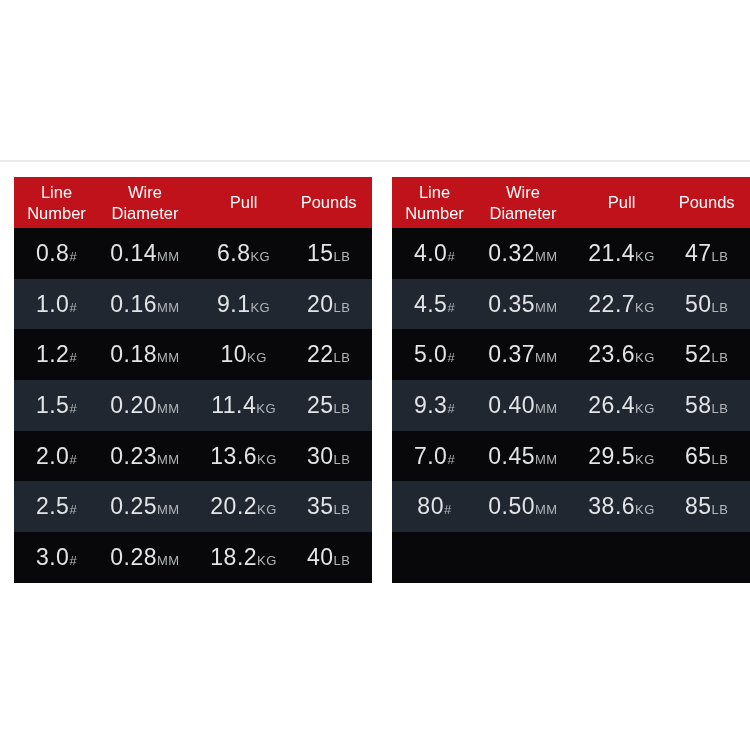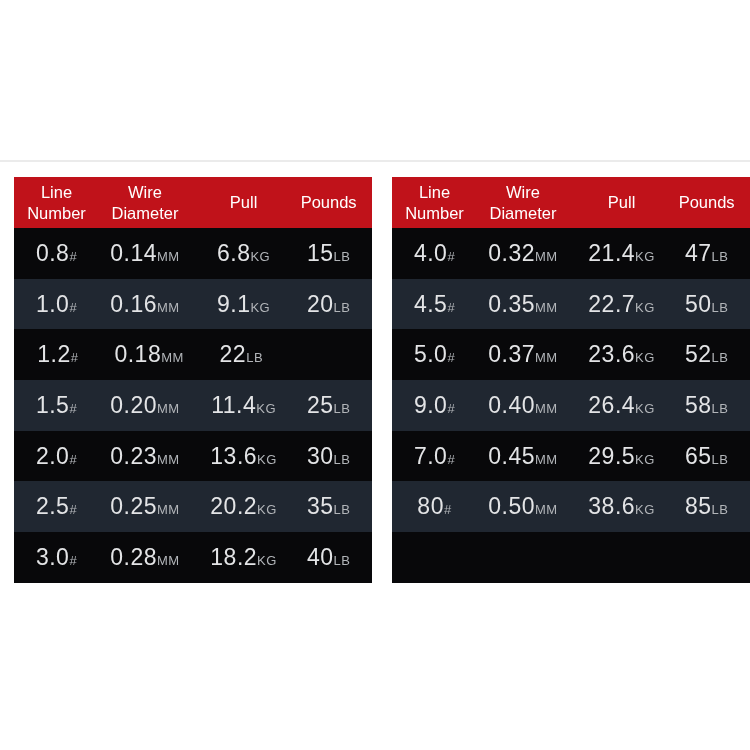--- a/index.html
+++ b/index.html
@@ -99,20 +99,21 @@
         </div>
         <div class="row slate">
           <div class="cell col-0"><span class="val">1.0</span><span class="unit">#</span></div>
           <div class="cell col-1"><span class="val">0.16</span><span class="unit">MM</span></div>
           <div class="cell col-2"><span class="val">9.1</span><span class="unit">KG</span></div>
           <div class="cell col-3"><span class="val">20</span><span class="unit">LB</span></div>
         </div>
         <div class="row dark">
           <div class="cell col-0"><span class="val">1.2</span><span class="unit">#</span></div>
           <div class="cell col-1"><span class="val">0.18</span><span class="unit">MM</span></div>
+          <div class="cell col-2"><span class="val">10</span><span class="unit">KG</span></div>
           <div class="cell col-3"><span class="val">22</span><span class="unit">LB</span></div>
         </div>
         <div class="row slate">
           <div class="cell col-0"><span class="val">1.5</span><span class="unit">#</span></div>
           <div class="cell col-1"><span class="val">0.20</span><span class="unit">MM</span></div>
           <div class="cell col-2"><span class="val">11.4</span><span class="unit">KG</span></div>
           <div class="cell col-3"><span class="val">25</span><span class="unit">LB</span></div>
         </div>
         <div class="row dark">
           <div class="cell col-0"><span class="val">2.0</span><span class="unit">#</span></div>
@@ -155,21 +156,21 @@
           <div class="cell col-2"><span class="val">22.7</span><span class="unit">KG</span></div>
           <div class="cell col-3"><span class="val">50</span><span class="unit">LB</span></div>
         </div>
         <div class="row dark">
           <div class="cell col-0"><span class="val">5.0</span><span class="unit">#</span></div>
           <div class="cell col-1"><span class="val">0.37</span><span class="unit">MM</span></div>
           <div class="cell col-2"><span class="val">23.6</span><span class="unit">KG</span></div>
           <div class="cell col-3"><span class="val">52</span><span class="unit">LB</span></div>
         </div>
         <div class="row slate">
-          <div class="cell col-0"><span class="val">9.0</span><span class="unit">#</span></div>
+          <div class="cell col-0"><span class="val">9.3</span><span class="unit">#</span></div>
           <div class="cell col-1"><span class="val">0.40</span><span class="unit">MM</span></div>
           <div class="cell col-2"><span class="val">26.4</span><span class="unit">KG</span></div>
           <div class="cell col-3"><span class="val">58</span><span class="unit">LB</span></div>
         </div>
         <div class="row dark">
           <div class="cell col-0"><span class="val">7.0</span><span class="unit">#</span></div>
           <div class="cell col-1"><span class="val">0.45</span><span class="unit">MM</span></div>
           <div class="cell col-2"><span class="val">29.5</span><span class="unit">KG</span></div>
           <div class="cell col-3"><span class="val">65</span><span class="unit">LB</span></div>
         </div>

